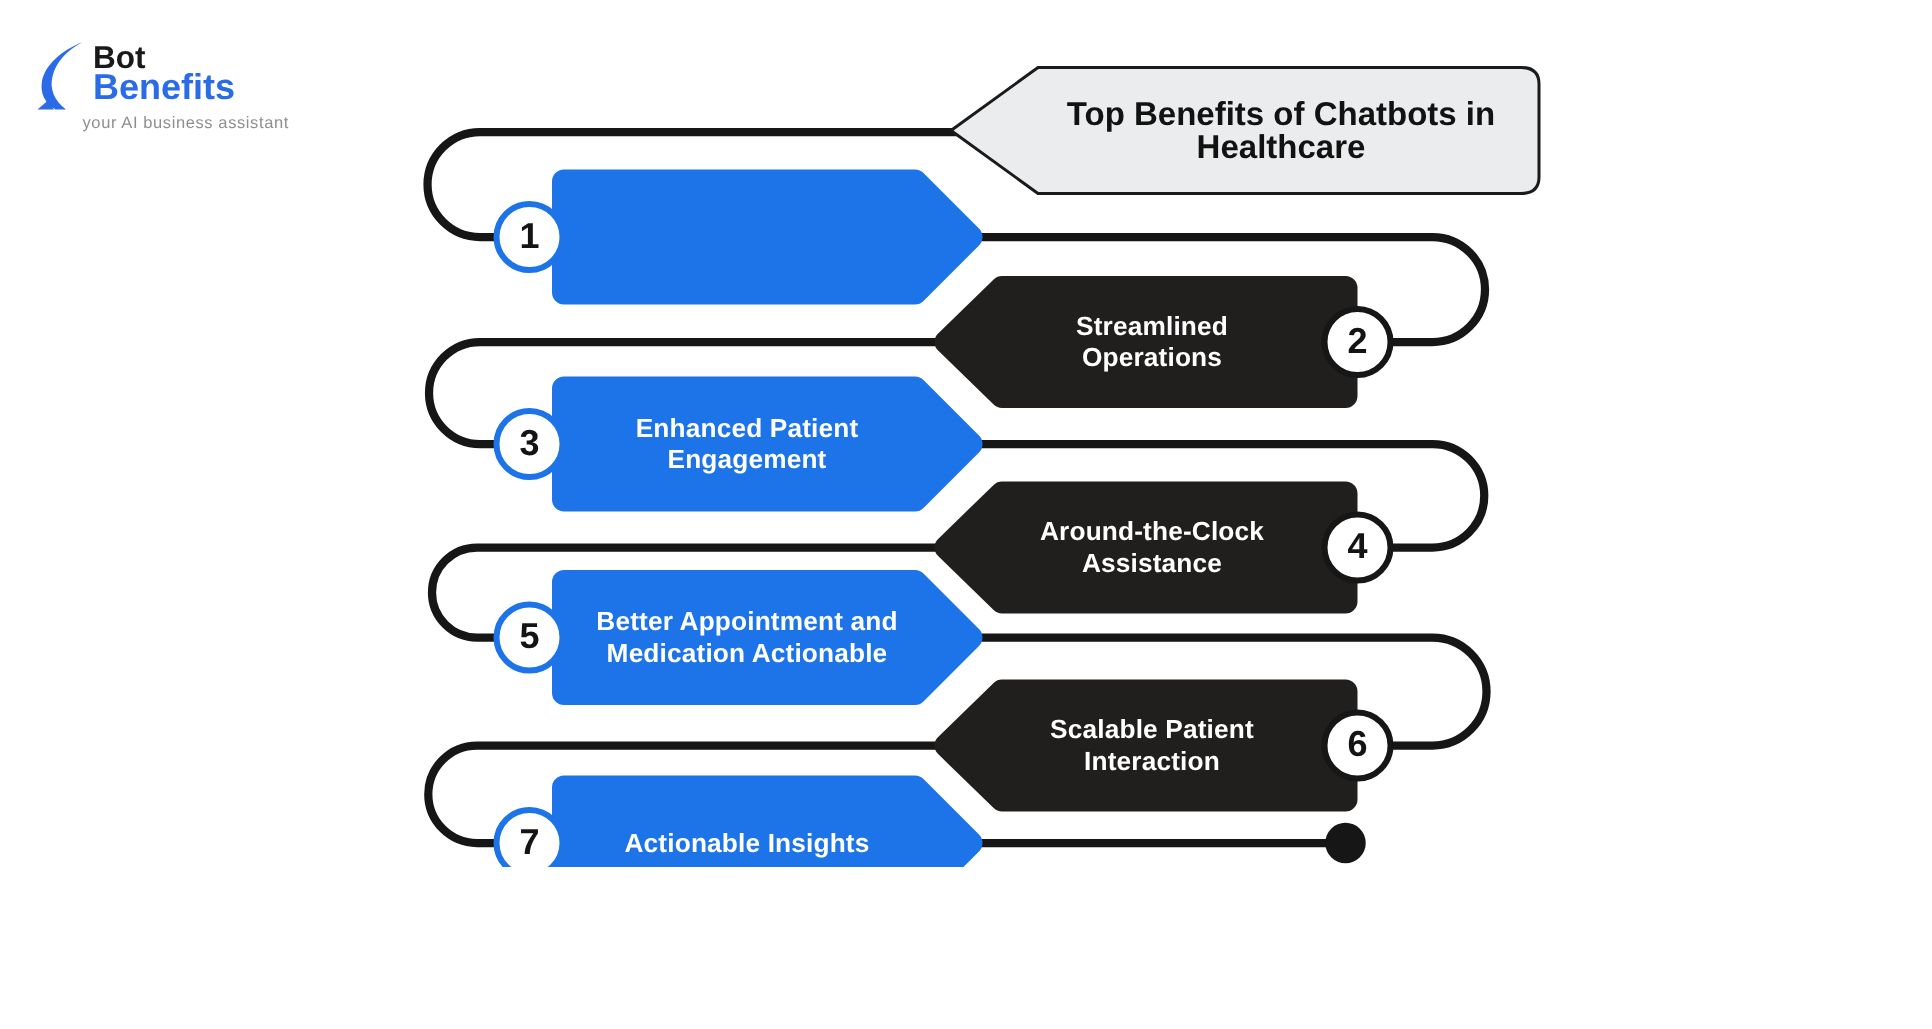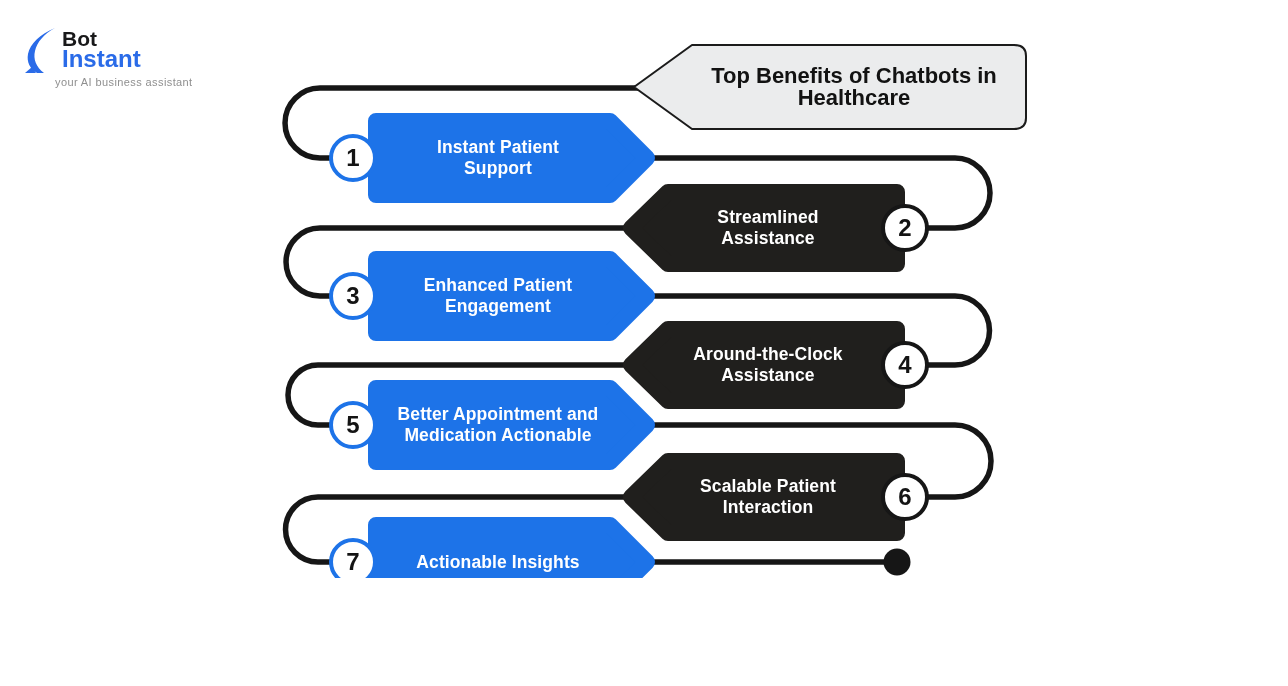--- a/index.html
+++ b/index.html
@@ -76,31 +76,29 @@
 
     <path class="banner-shape" d="M 634 87 L 692 45 H 1014 Q 1026 45 1026 56 V 118 Q 1026 129 1014 129 H 692 Z"></path>
   </svg>
 
   <div class="logo">
     <svg class="icon" width="40" height="48" viewBox="0 0 40 48">
       <path fill="#2a6be8" d="M 37 1 C 22 7 12 17 10 27 C 8.5 35 12 42 19 46 L 26 46 C 18 40 15 32 17 24 C 19 15 26 7 37 1 Z"></path>
       <path fill="#2a6be8" d="M 14 40 L 7 46 L 18 46 Z"></path>
     </svg>
     <div class="bot">Bot</div>
-    <div class="penguin">Instant</div>
+    <div class="penguin">Benefits</div>
     <div class="tagline">your AI business assistant</div>
   </div>
 
   <div class="banner-text">Top Benefits of Chatbots in
 Healthcare</div>
 
-  <div class="label blue" style="top:132px">Instant Patient
-Support</div>
   <div class="label dark" style="top:202px">Streamlined
-Assistance</div>
+Operations</div>
   <div class="label dark" style="top:339px">Around-the-Clock
 Assistance</div>
   <div class="label blue" style="top:270px">Enhanced Patient
 Engagement</div>
   <div class="label blue" style="top:399px">Better Appointment and
 Medication Actionable</div>
   <div class="label dark" style="top:471px">Scalable Patient
 Interaction</div>
   <div class="label blue" style="top:536px">Actionable Insights</div>
 

